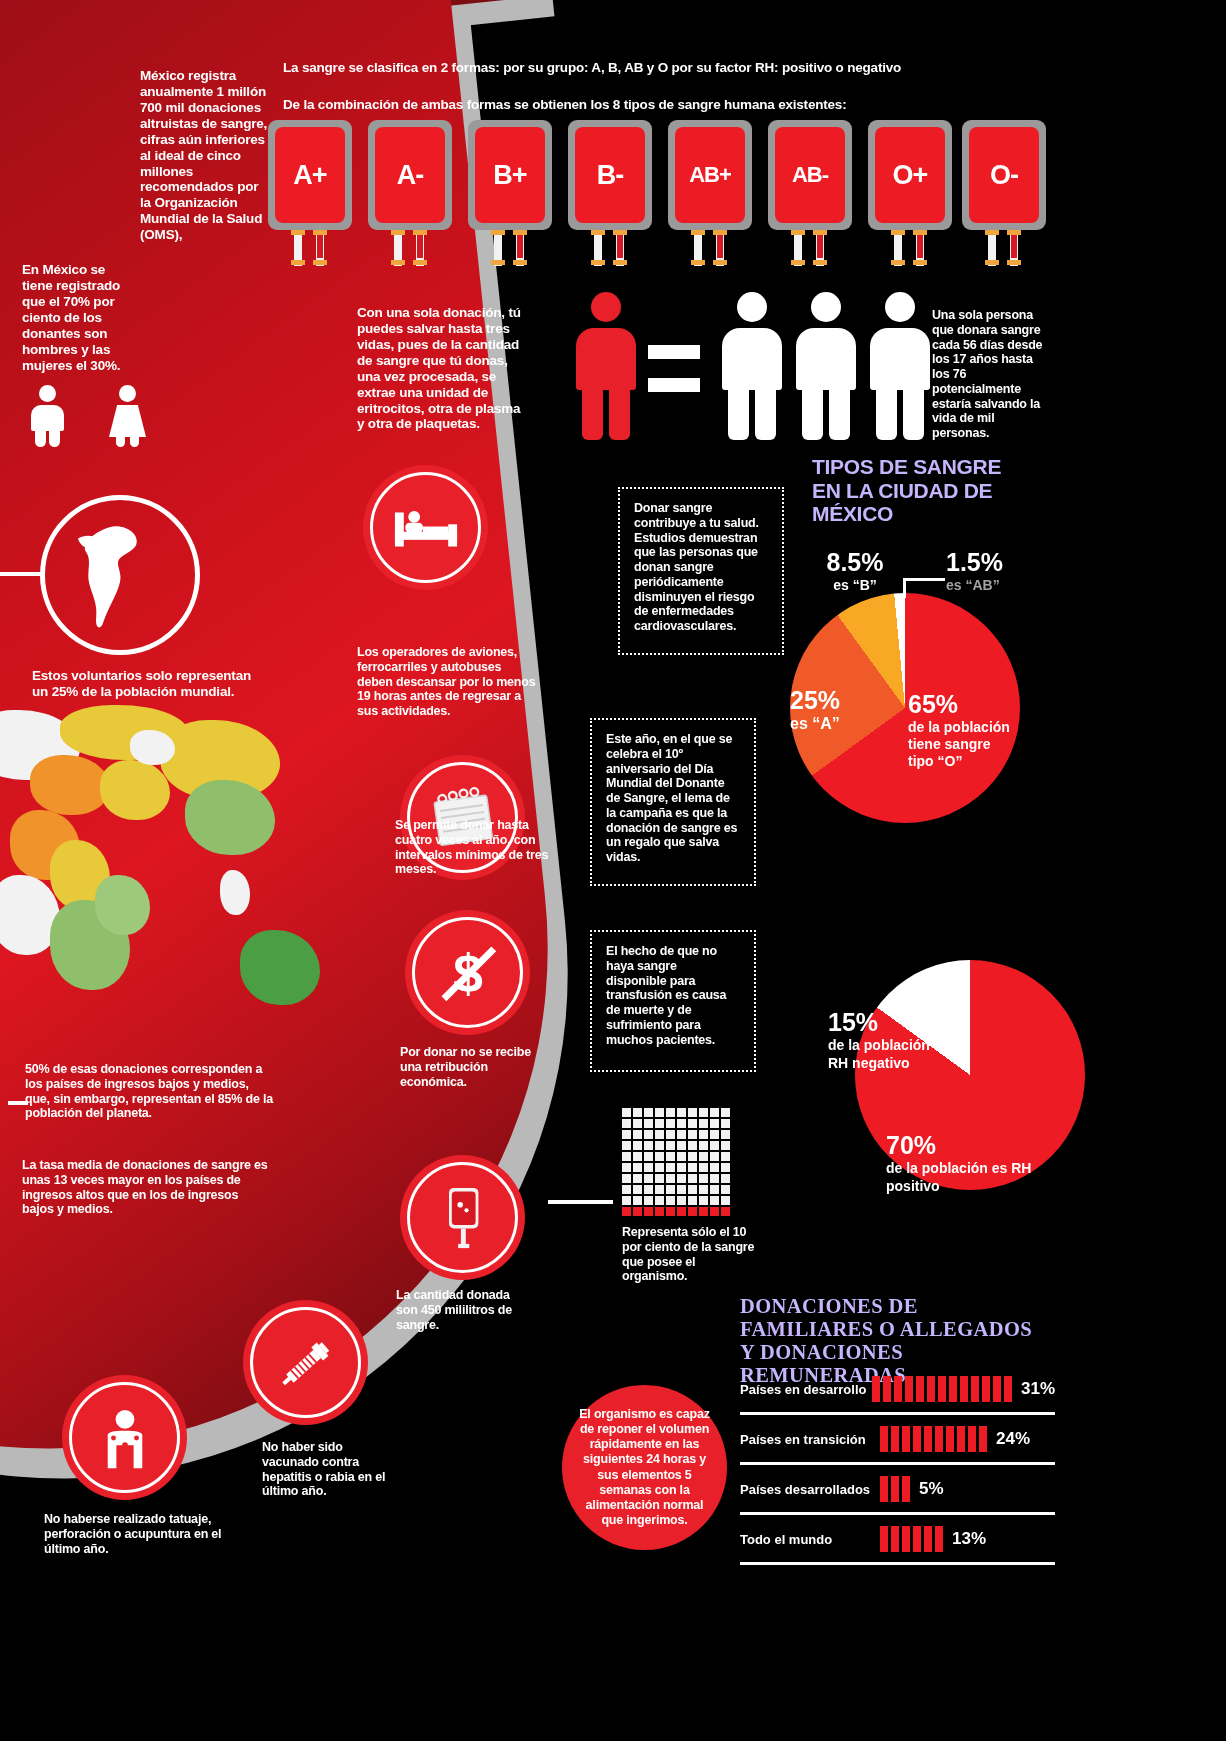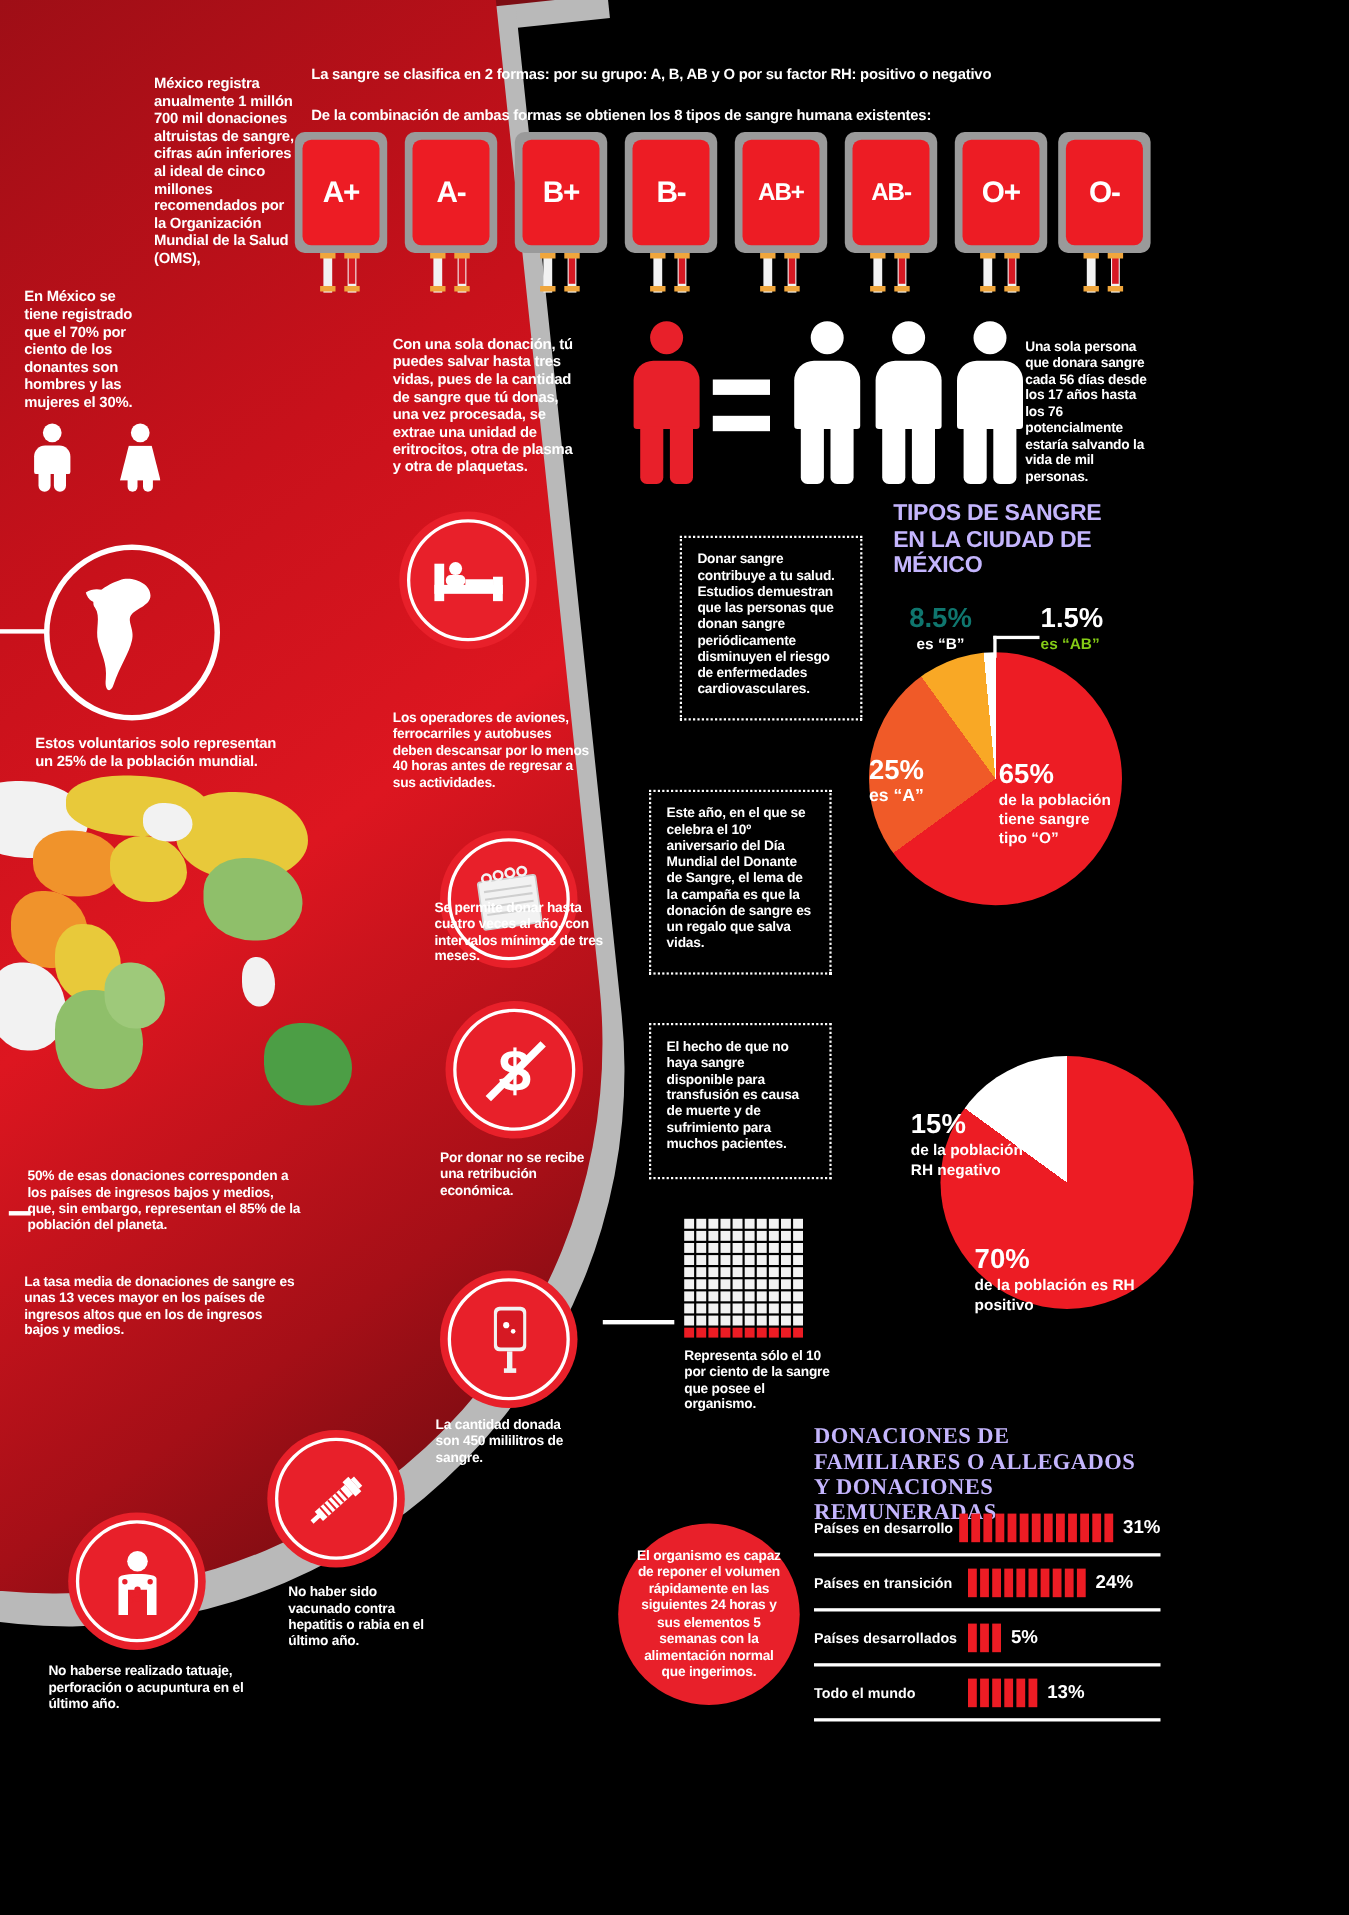--- a/index.html
+++ b/index.html
@@ -356,21 +356,21 @@
     <div class="ring"></div>
     <svg viewBox="0 0 100 70" style="width:74px; height:52px;">
       <rect x="8" y="14" width="12" height="46" fill="#fff"></rect>
       <rect x="80" y="30" width="12" height="30" fill="#fff"></rect>
       <rect x="8" y="40" width="84" height="11" fill="#fff"></rect>
       <rect x="22" y="28" width="24" height="13" rx="6" fill="#fff"></rect>
       <circle cx="34" cy="20" r="8" fill="#fff"></circle>
       <path d="M46 41 L80 41 L80 33 L46 33 Z" fill="#fff"></path>
     </svg>
   </div>
-  <div class="abs txt t12" style="left:357px; top:645px; width:180px;">Los operadores de aviones, ferrocarriles y autobuses deben descansar por lo menos 40 horas antes de regresar a sus actividades.</div>
+  <div class="abs txt t12" style="left:357px; top:645px; width:180px;">Los operadores de aviones, ferrocarriles y autobuses deben descansar por lo menos 19 horas antes de regresar a sus actividades.</div>
 
   <div class="circ-icon" style="left:400px; top:755px; width:125px; height:125px;">
     <div class="ring"></div>
     <svg viewBox="0 0 100 90" style="width:78px; height:70px;">
       <g transform="rotate(-8 50 45)">
         <rect x="16" y="20" width="68" height="56" rx="3" fill="#f2f2f2"></rect>
         <rect x="16" y="20" width="68" height="56" rx="3" fill="none" stroke="#cfcfcf" stroke-width="2"></rect>
         <line x1="22" y1="32" x2="78" y2="32" stroke="#cfcfcf" stroke-width="2.5"></line>
         <line x1="22" y1="41" x2="78" y2="41" stroke="#cfcfcf" stroke-width="2.5"></line>
         <line x1="22" y1="50" x2="78" y2="50" stroke="#cfcfcf" stroke-width="2.5"></line>
@@ -525,27 +525,27 @@
 
   <div class="pie" style="left:790px; top:593px; width:230px; height:230px;
               background: conic-gradient(
                 #ed1c24 0deg 234deg,
                 #f05a28 234deg 324deg,
                 #f9a825 324deg 354.6deg,
                 #ffffff 354.6deg 360deg);">
   </div>
 
   <div class="abs" style="left:810px; top:548px; width:90px; text-align:center;">
-    <div style="color:#0f766e; font-weight:bold; font-size:25px;">8.5%</div>
+    <div style="color:#ffffff; font-weight:bold; font-size:25px;">8.5%</div>
     <div style="color:#fff; font-weight:bold; font-size:14px;">es “B”</div>
   </div>
 
   <div class="abs" style="left:946px; top:548px; width:90px;">
     <div style="color:#fff; font-weight:bold; font-size:25px;">1.5%</div>
-    <div style="color:#84cc16; font-weight:bold; font-size:14px;">es “AB”</div>
+    <div style="color:#a3a3a3; font-weight:bold; font-size:14px;">es “AB”</div>
   </div>
   <div class="abs" style="left:903px; top:578px; width:42px; height:3px; background:#fff;"></div>
   <div class="abs" style="left:903px; top:578px; width:3px; height:20px; background:#fff;"></div>
 
   <div class="abs" style="left:790px; top:686px; width:90px;">
     <div style="color:#fff; font-weight:bold; font-size:25px;">25%</div>
     <div style="color:#fff; font-weight:bold; font-size:16px;">es “A”</div>
   </div>
 
   <div class="abs" style="left:908px; top:690px; width:112px;">

